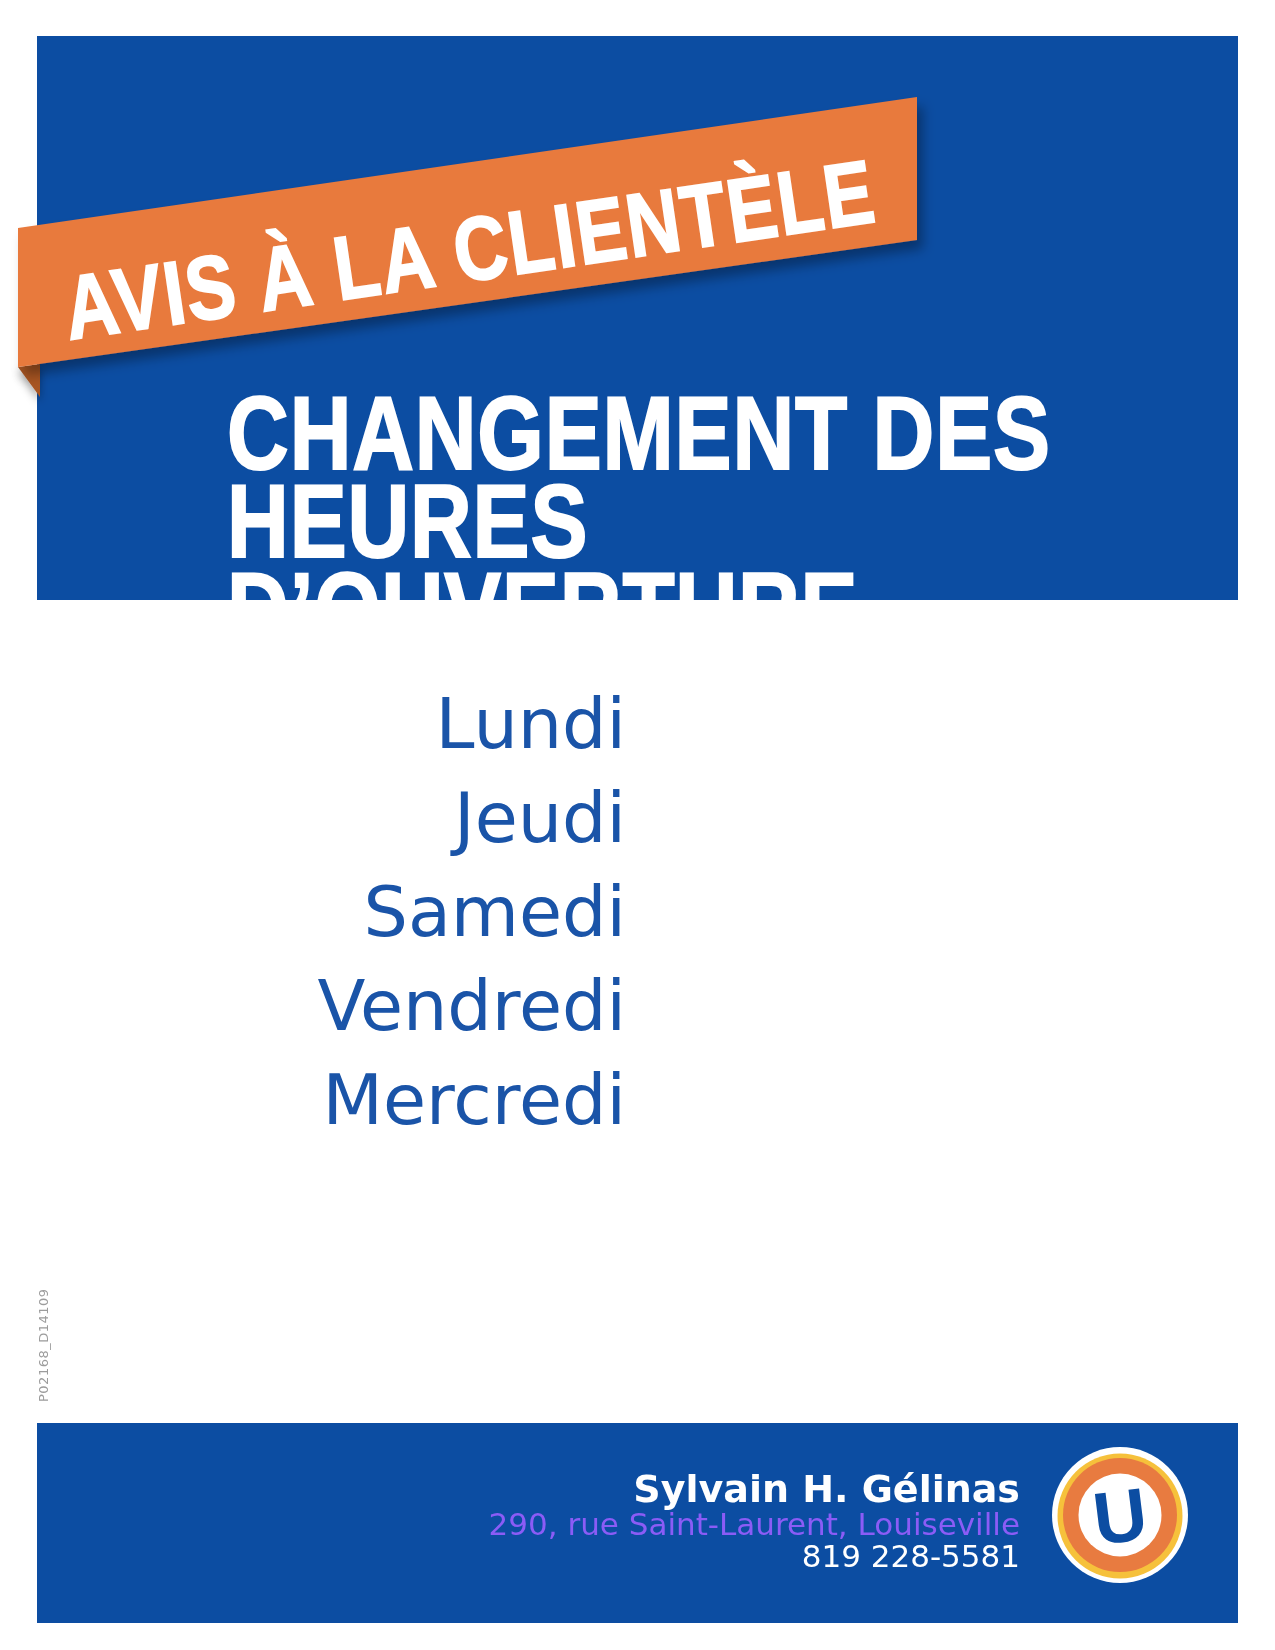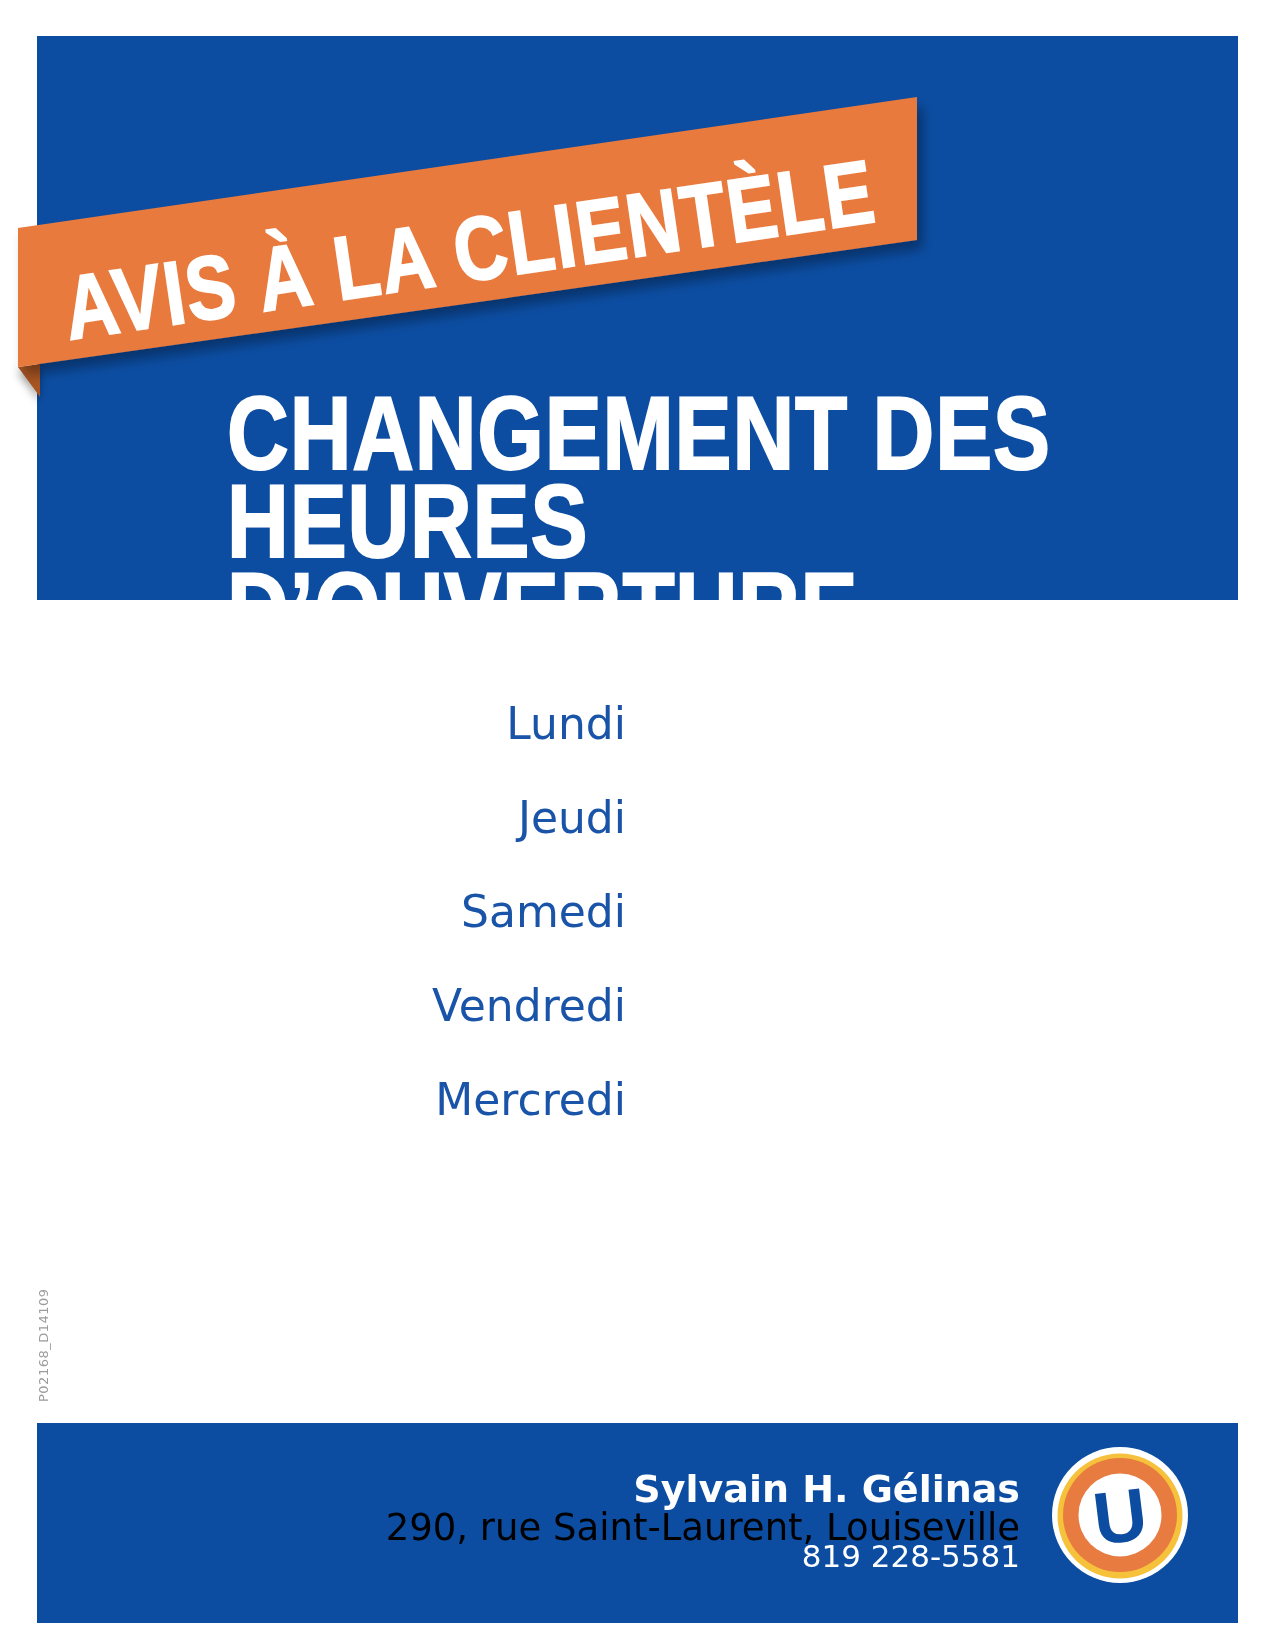--- a/index.html
+++ b/index.html
@@ -24,40 +24,40 @@
   }
   
   .banner-svg{position:absolute;left:0;top:0;width:960px;height:430px;}
   .banner-text{
     font-family:"Liberation Sans",sans-serif;font-weight:bold;font-size:90px;
     letter-spacing:2px;
   }
   
   .days{
     position:absolute;left:0;top:677px;width:626px;text-align:right;
-    font-size:44px;line-height:94px;color:#1A54A8;
+    font-size:70px;line-height:94px;color:#1A54A8;
   }
   
   .side-code{
     position:absolute;left:36px;top:1402px;transform:rotate(-90deg);
     transform-origin:0 0;font-size:13px;letter-spacing:0.5px;color:#9C9C9C;
     white-space:nowrap;
   }
   
   .footer-bar{
     position:absolute;left:37px;top:1423px;width:1201px;height:200px;
     background:#0C4DA2;
   }
   .f-name{
     position:absolute;right:255px;top:1470px;line-height:1;
     color:#fff;font-size:38px;font-weight:bold;white-space:nowrap;
   }
   .f-addr{
     position:absolute;right:255px;top:1509px;line-height:1;
-    color:#000000;font-size:37px;white-space:nowrap;
+    color:#8b5cf6;font-size:31px;white-space:nowrap;
   }
   .f-phone{
     position:absolute;right:255px;top:1541px;line-height:1;
     color:#fff;font-size:31px;white-space:nowrap;
   }
   .logo-svg{position:absolute;left:1052px;top:1447px;width:136px;height:136px;}
   .logo-u{
     font-family:"Liberation Sans",sans-serif;font-weight:bold;font-size:74px;
   }
 </style>

